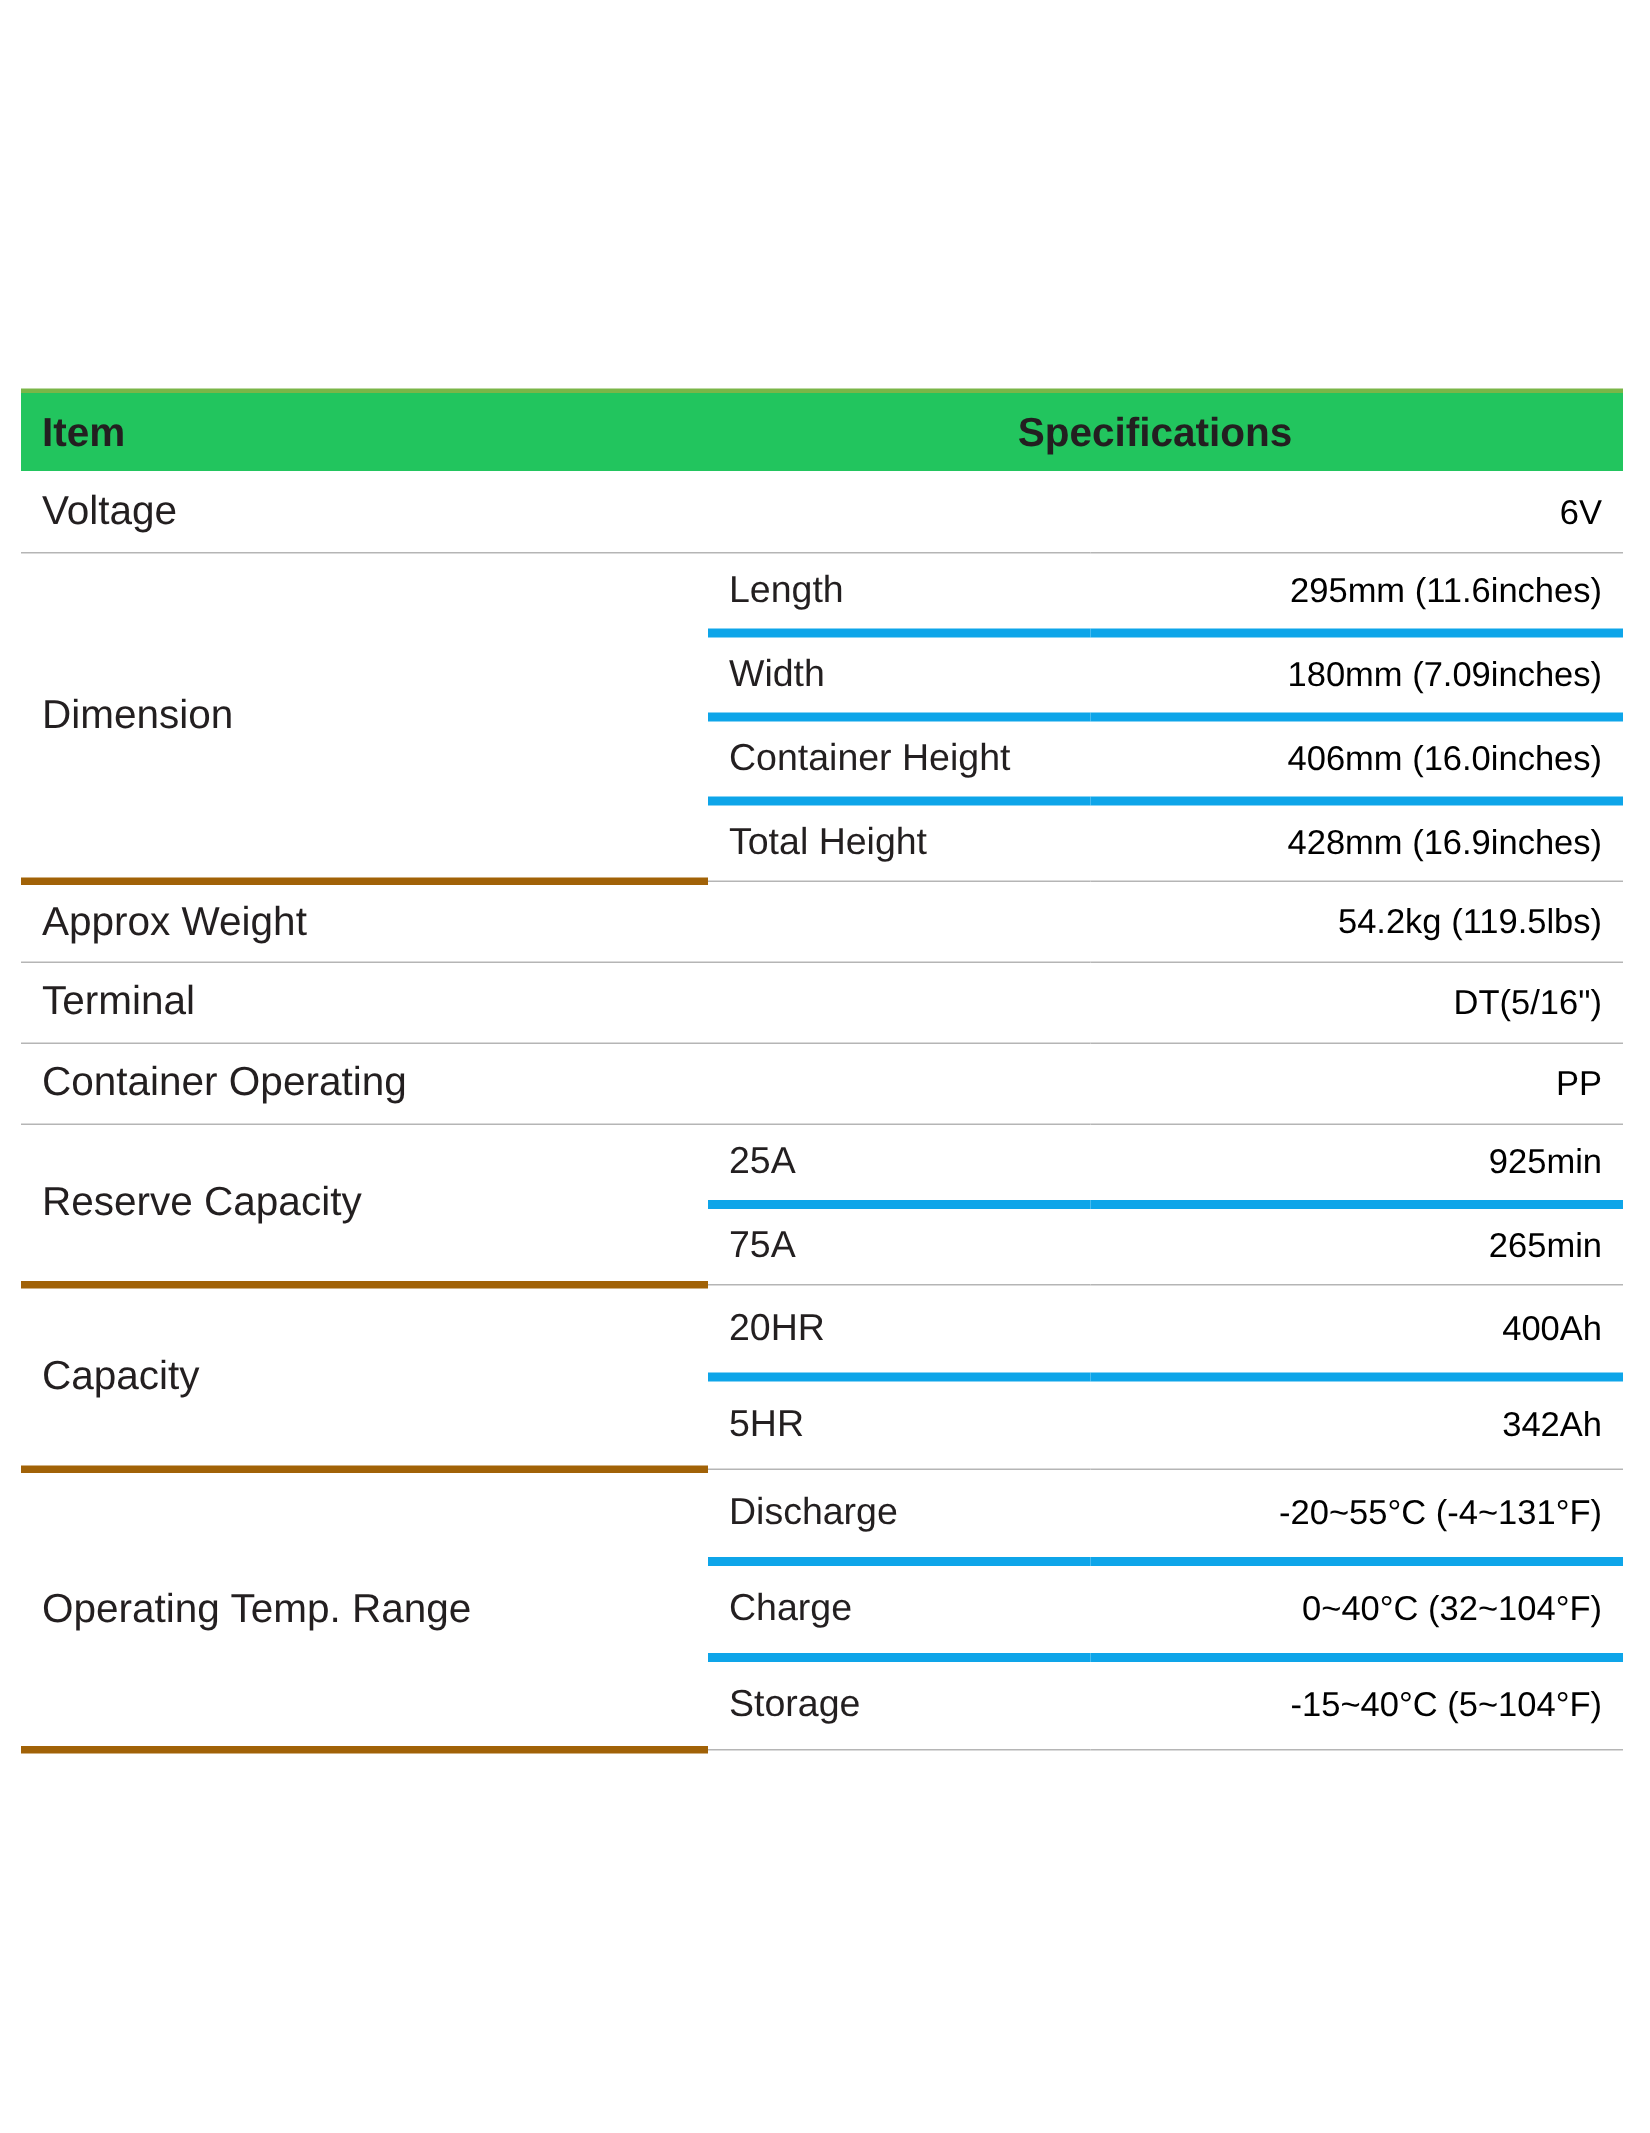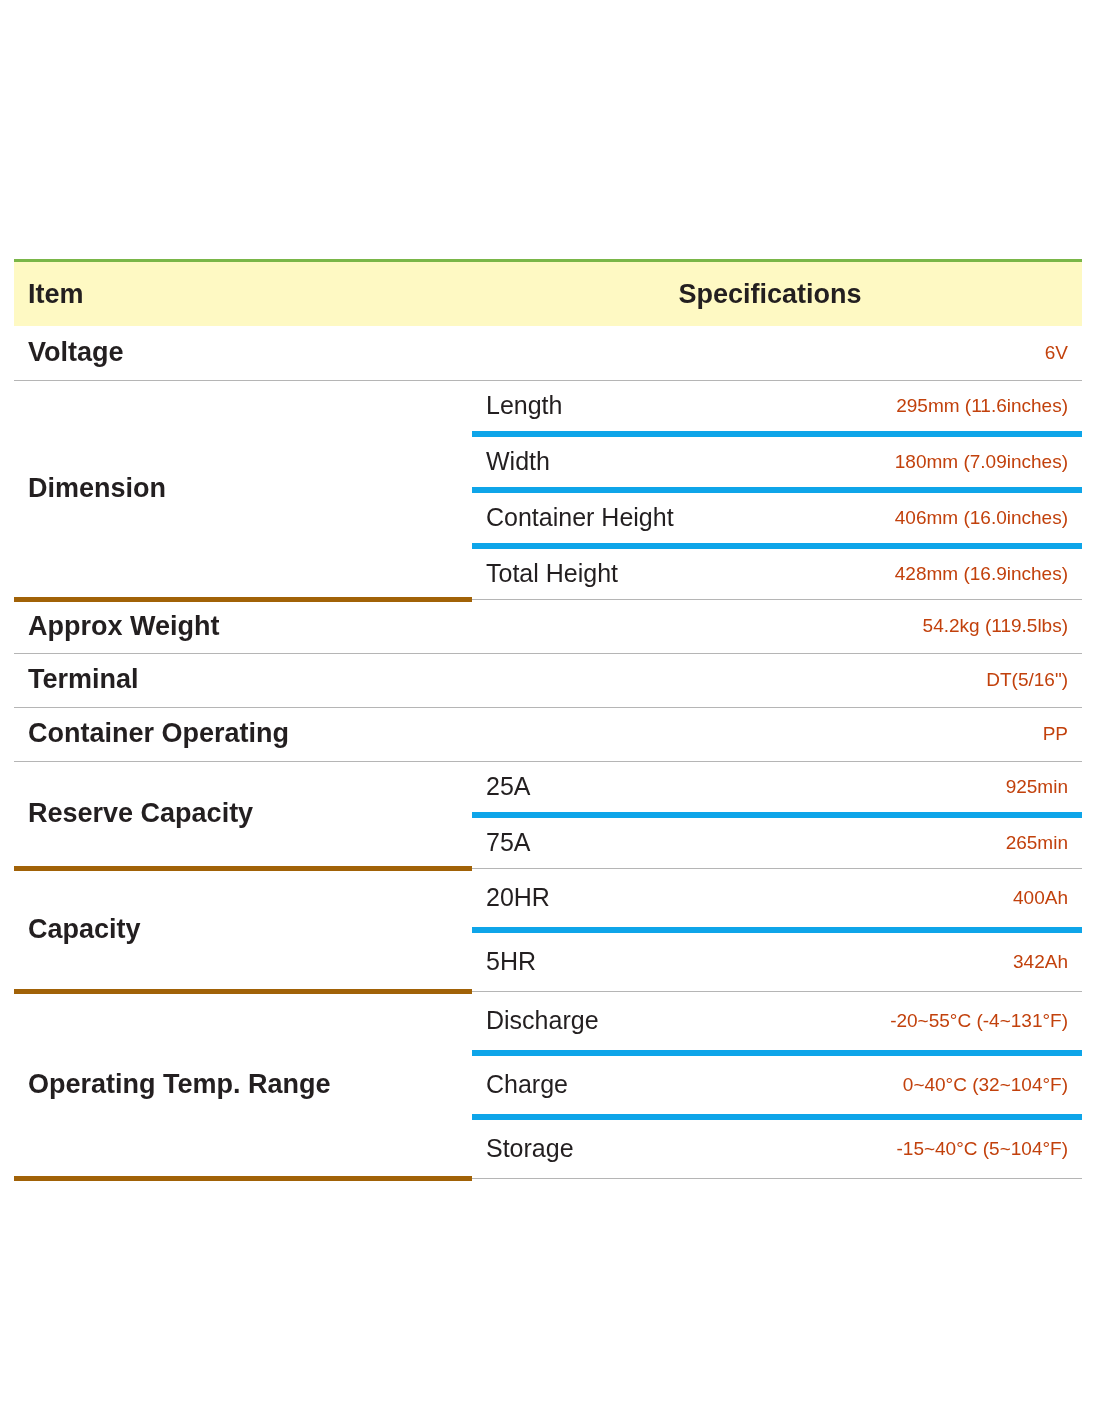--- a/index.html
+++ b/index.html
@@ -35,54 +35,53 @@
   table.spec {
     width: 100%;
     border-collapse: collapse;
     table-layout: fixed;
   }
   table.spec td, table.spec th {
     padding: 0;
     vertical-align: middle;
   }
   .hdr-row th {
-    background: #fef9c3;
-    height: 64px;
+    background: #22c55e;
+    height: 52px;
     font-size: 27px;
     font-weight: bold;
     color: #231f20;
   }
   .hdr-left {
     text-align: left;
     padding-left: 14px !important;
   }
   .hdr-right {
     text-align: center;
     padding-right: 14px !important;
   }
   .lbl {
     font-size: 27px;
     text-align: left;
     padding-left: 14px !important;
     color: #231f20;
     line-height: 1.15;
-    font-weight: bold;
   }
   .sub {
     font-size: 25px;
     text-align: left;
     padding-left: 14px !important;
     color: #231f20;
     line-height: 1.15;
   }
   .val {
-    font-size: 19px;
+    font-size: 23px;
     text-align: right;
     padding-right: 14px !important;
-    color: #c2410c;
+    color: #000000;
     line-height: 1.15;
   }
   .row-line {
     border-bottom: 1px solid #b5b5b5;
   }
   .inner-line {
     border-bottom: 6px solid #0ea5e9;
   }
   .grp-cell {
     border-bottom: 5px solid #a16207;

